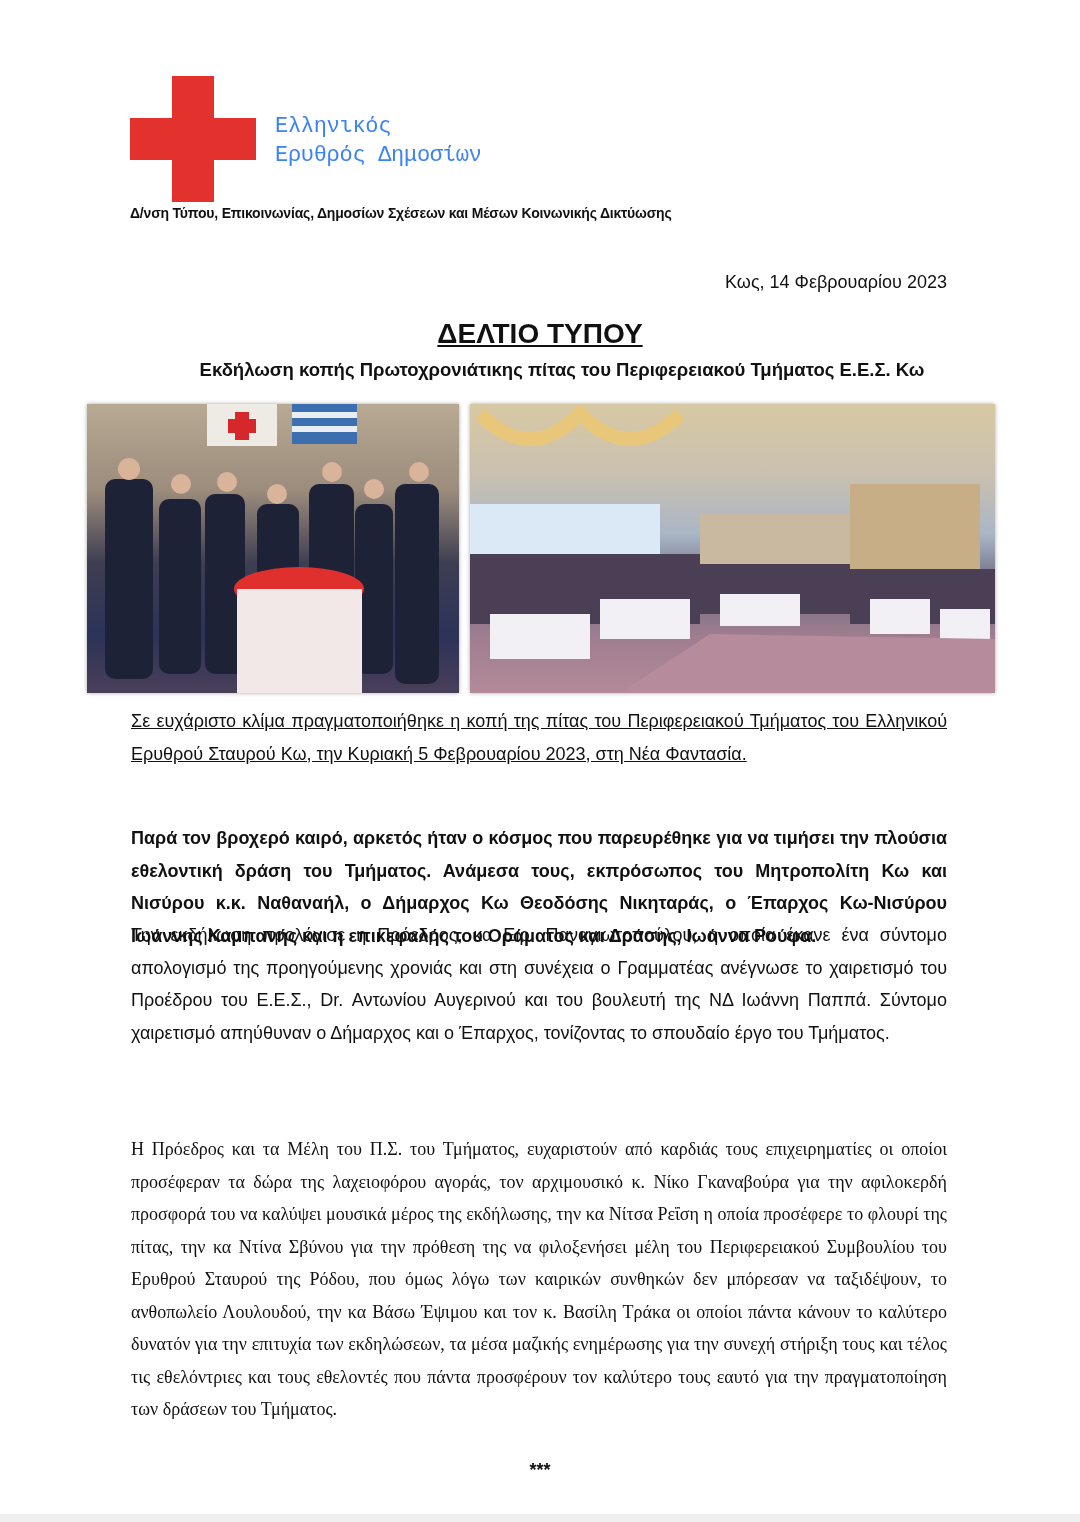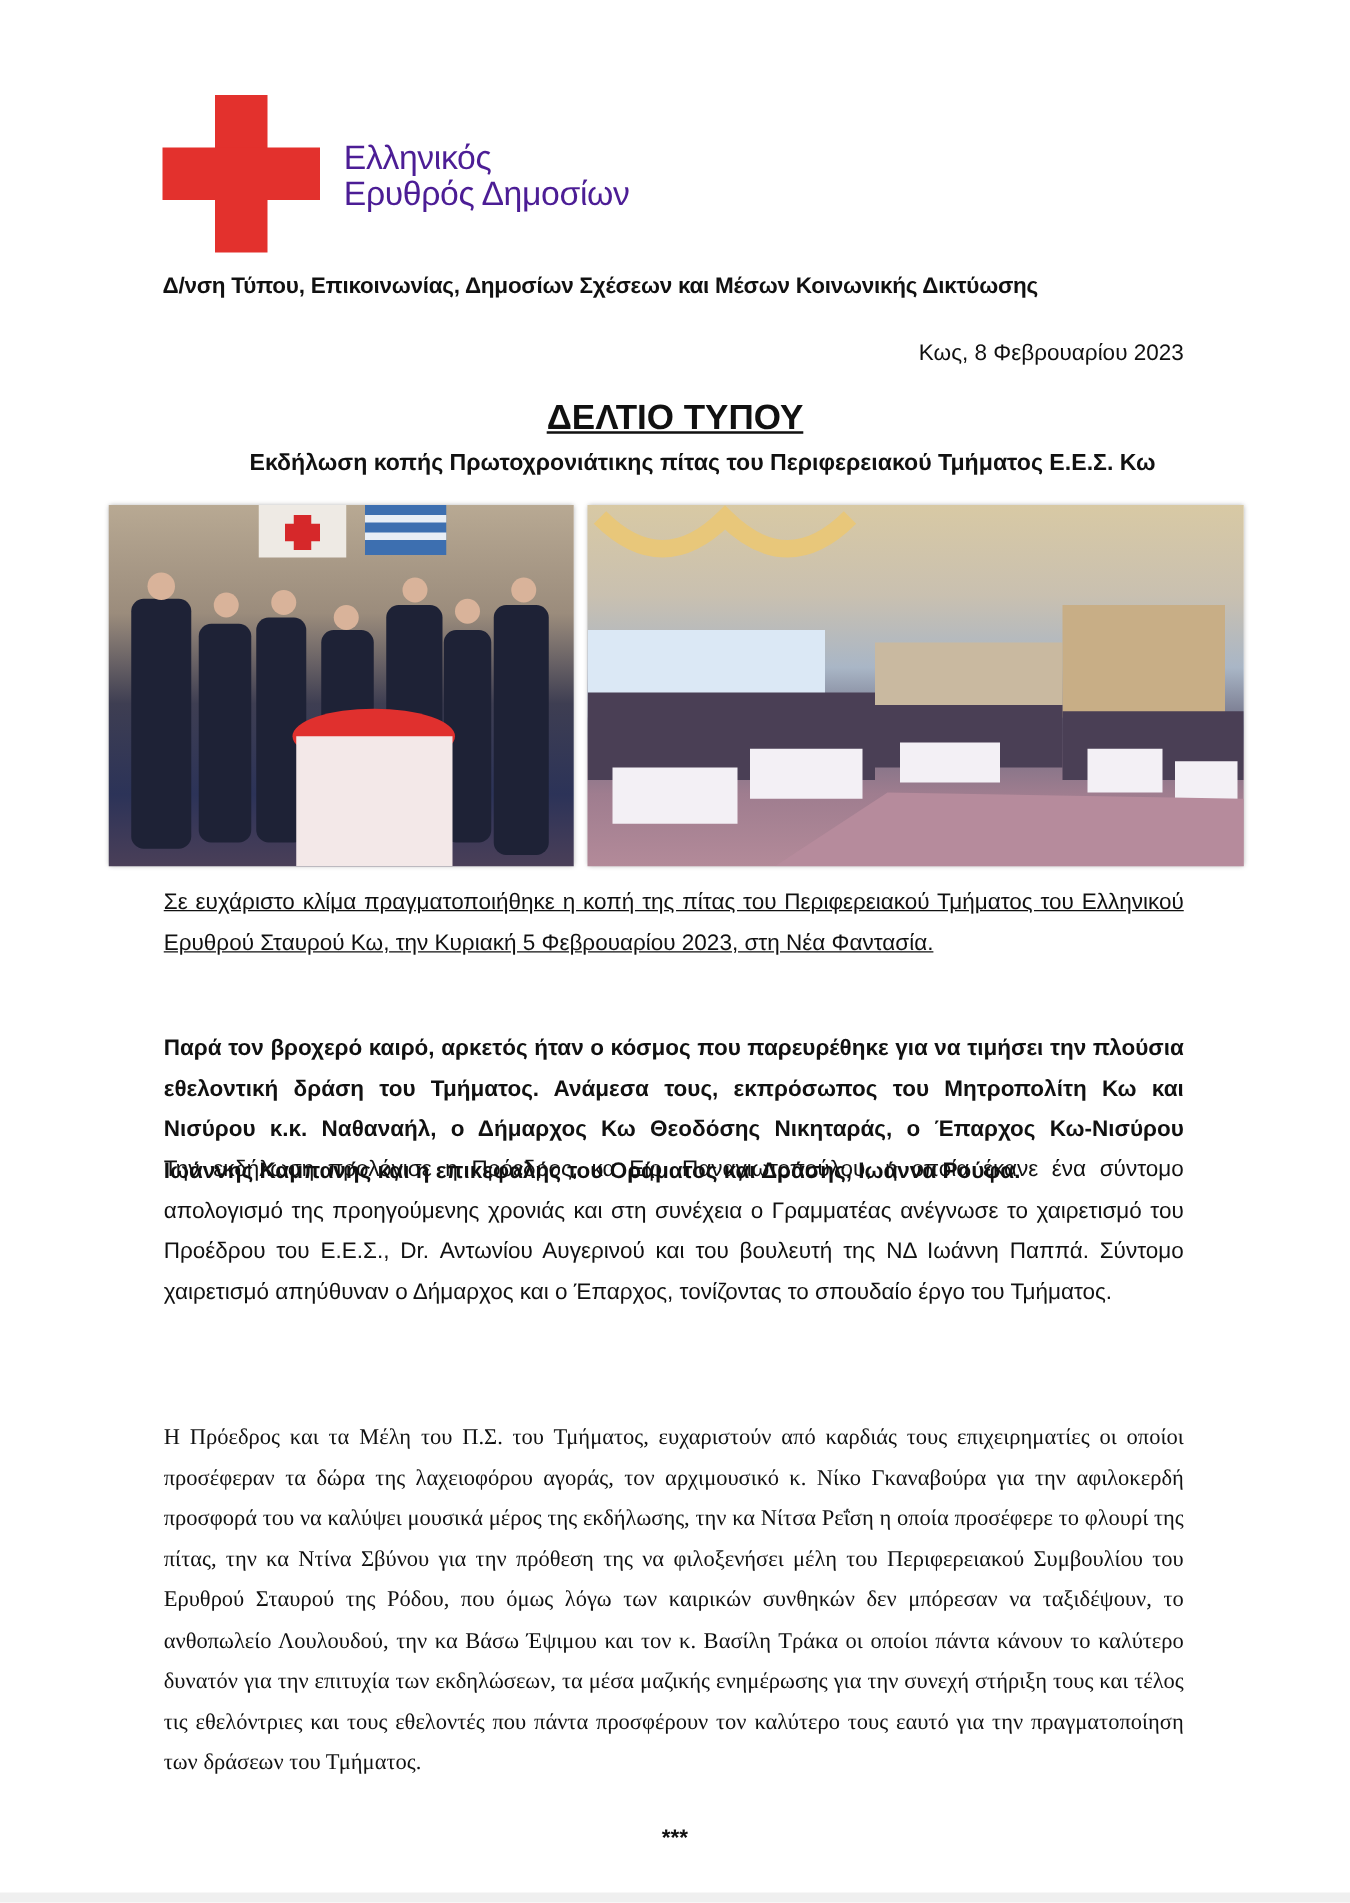--- a/index.html
+++ b/index.html
@@ -4,22 +4,22 @@
 <style>
   html, body { margin: 0; padding: 0; }
   body {
     width: 1080px; height: 1522px; background: #ffffff; position: relative; overflow: hidden;
     font-family: "Liberation Sans Narrow", "Liberation Sans", sans-serif; color: #111;
   }
   .bottom-bar { position: absolute; left: 0; right: 0; bottom: 0; height: 8px; background: #efefef; }
   .logo-cross { position: absolute; left: 130px; top: 76px; width: 126px; height: 126px; }
   .logo-cross .v { position: absolute; left: 42px; top: 0; width: 42px; height: 126px; background: #e3312d; }
   .logo-cross .h { position: absolute; left: 0; top: 42px; width: 126px; height: 42px; background: #e3312d; }
-  .logo-text { position: absolute; left: 275px; top: 112px; font-family: Liberation Sans, sans-serif; font-size: 27px; line-height: 29px; color: #4c1d95; letter-spacing: -0.3px; }
-  .dept { position: absolute; left: 130px; top: 218px; font-size: 18px; font-weight: bold; letter-spacing: -0.2px; text-align: right; }
+  .logo-text { position: absolute; left: 275px; top: 112px; font-family: Liberation Mono, monospace; font-size: 22px; line-height: 29px; color: #3b82f6; letter-spacing: -0.3px; }
+  .dept { position: absolute; left: 130px; top: 205px; font-size: 14px; font-weight: bold; letter-spacing: -0.2px; text-align: right; }
   .dateline { position: absolute; right: 133px; top: 272px; font-size: 18px; }
   .title { position: absolute; left: 0; right: 0; top: 318px; text-align: center; font-size: 28px; font-weight: bold; }
   .title span { text-decoration: underline; }
   .subtitle { position: absolute; left: 0; right: 0; top: 359px; text-align: center; font-size: 18.5px; font-weight: bold; margin-left: 44px; }
   .photo { position: absolute; top: 404px; height: 289px; box-shadow: 0 0 4px rgba(0,0,0,0.35); overflow: hidden; }
   .photo1 { left: 87px; width: 372px; background: linear-gradient(180deg,#b8a993 0%,#9b8c7c 30%,#3e3e52 55%,#2c3358 80%,#4a3f58 100%); }
   .photo2 { left: 470px; width: 525px; background: linear-gradient(180deg,#d8c9a4 0%,#c9c0b0 25%,#a9b6c6 45%,#6d6c82 62%,#9f7d8f 80%,#b38a99 100%); }
   .body-text { position: absolute; left: 131px; width: 816px; font-size: 18px; line-height: 32.5px; text-align: justify; }
   .p1 { top: 705px; text-decoration: underline; } .p2 { top: 822px; font-weight: bold; } .p3 { top: 919px; } .p4 { top: 1133px; font-family: Liberation Serif, serif; }
   .stars { position: absolute; left: 0; right: 0; top: 1460px; text-align: center; font-size: 18px; font-weight: bold; }
@@ -30,21 +30,21 @@
 <div class="logo-cross">
   <div class="v"></div>
     <div class="h"></div>
 </div>
 <div class="logo-text">
   <div>Ελληνικός</div>
   <div>Ερυθρός Δημοσίων</div>
 </div>
 
 <div class="dept">Δ/νση Τύπου, Επικοινωνίας, Δημοσίων Σχέσεων και Μέσων Κοινωνικής Δικτύωσης</div>
-<div class="dateline">Κως, 8 Φεβρουαρίου 2023</div>
+<div class="dateline">Κως, 14 Φεβρουαρίου 2023</div>
 <div class="title"><span>ΔΕΛΤΙΟ ΤΥΠΟΥ</span></div>
 <div class="subtitle">Εκδήλωση κοπής Πρωτοχρονιάτικης πίτας του Περιφερειακού Τμήματος Ε.Ε.Σ. Κω</div>
 
 <div class="photo photo1">
   <svg width="372" height="289">
     <rect x="120" y="0" width="70" height="42" fill="#eeeae4"></rect>
     <rect x="148" y="8" width="14" height="28" fill="#d6282a"></rect>
       <rect x="141" y="15" width="28" height="14" fill="#d6282a"></rect>
     <rect x="205" y="0" width="65" height="40" fill="#3d6fb0"></rect>
     <rect x="205" y="8" width="65" height="6" fill="#e8eef6"></rect>

